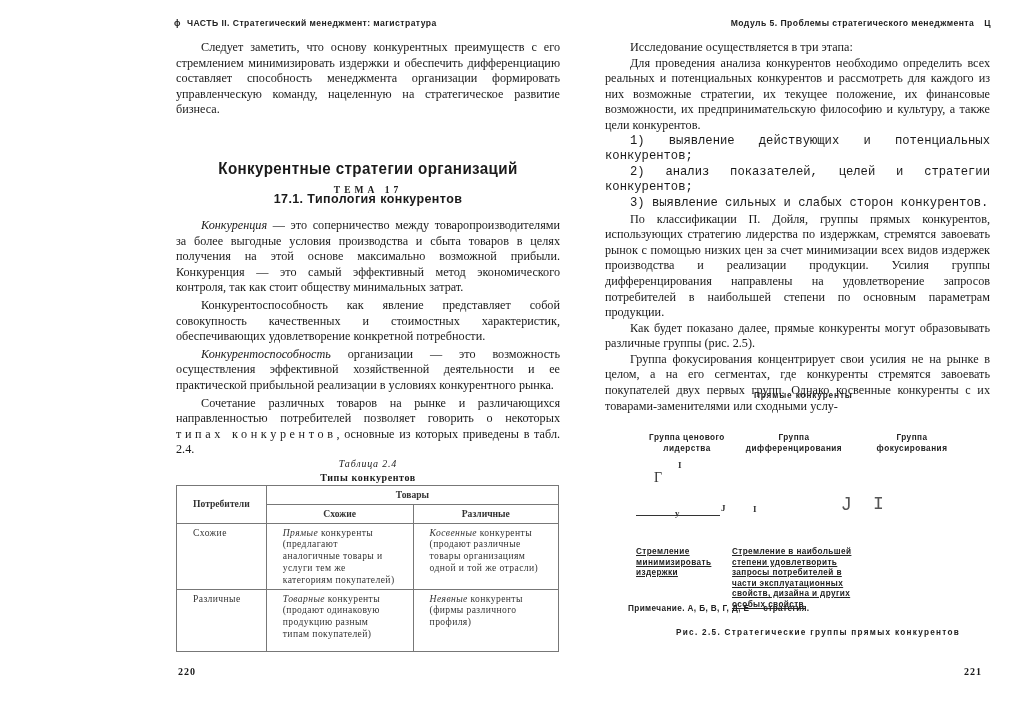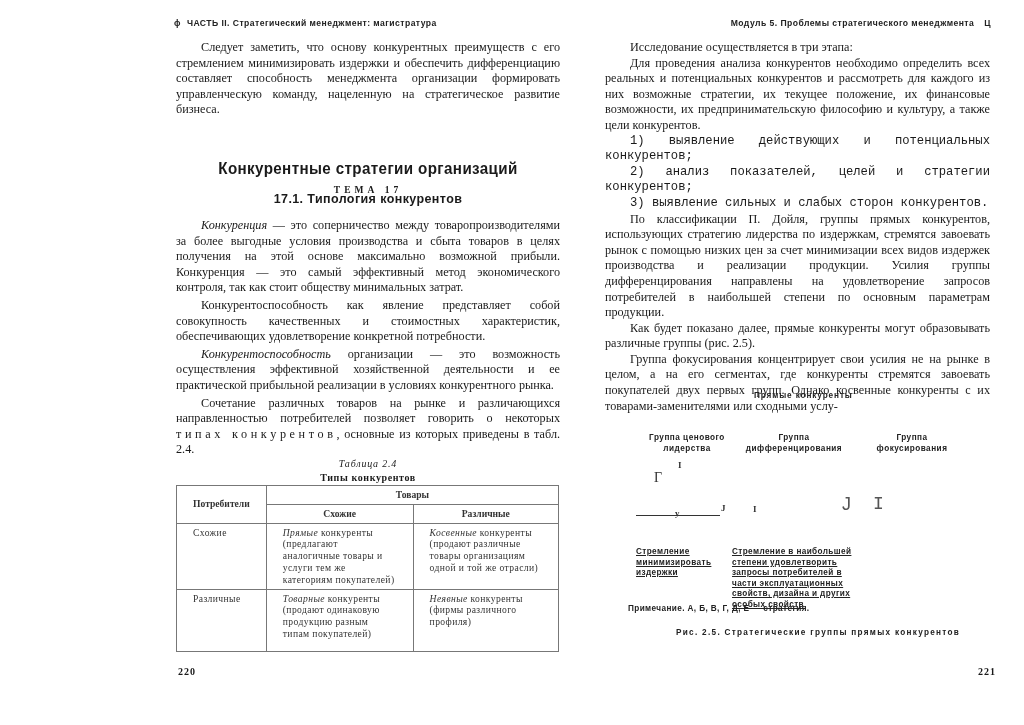--- a/index.html
+++ b/index.html
@@ -60,21 +60,21 @@
   }
   table.types td, table.types th { border: 1px solid #777; vertical-align: top; padding: 3px 16px; text-align: left; }
   table.types th { font-weight: bold; text-align: center; vertical-align: middle; }
   table.types th.rowhead { width: 56px; }
   table.types td.rowlabel { width: 56px; }
   table.types td { height: 55px; letter-spacing: 0.4px; }
   table.types em { font-style: italic; }
 
   .page-num { position: absolute; top: 666px; font-size: 10px; font-weight: bold; letter-spacing: 1px; }
   .left .page-num { left: 178px; }
-  .right .page-num { left: 452px; margin-left: 14px; }
+  .right .page-num { left: 452px; }
 
   
   .fig { position: absolute; font-family: "Liberation Sans", "DejaVu Sans", sans-serif; font-weight: bold; color: #222; }
   .fig-top { top: 391px; left: 242px; font-size: 8.2px; letter-spacing: 0.9px; }
   .grp { top: 433px; font-size: 8.2px; text-align: center; line-height: 10.5px; letter-spacing: 0.5px; }
   .grp.g1 { left: 130px; width: 90px; }
   .grp.g2 { left: 232px; width: 100px; }
   .grp.g3 { left: 355px; width: 90px; }
   .desc { top: 547px; font-size: 8.2px; text-align: left; line-height: 10.5px; letter-spacing: 0.4px; text-decoration: underline; }
   .desc.d1 { left: 124px; width: 90px; }

